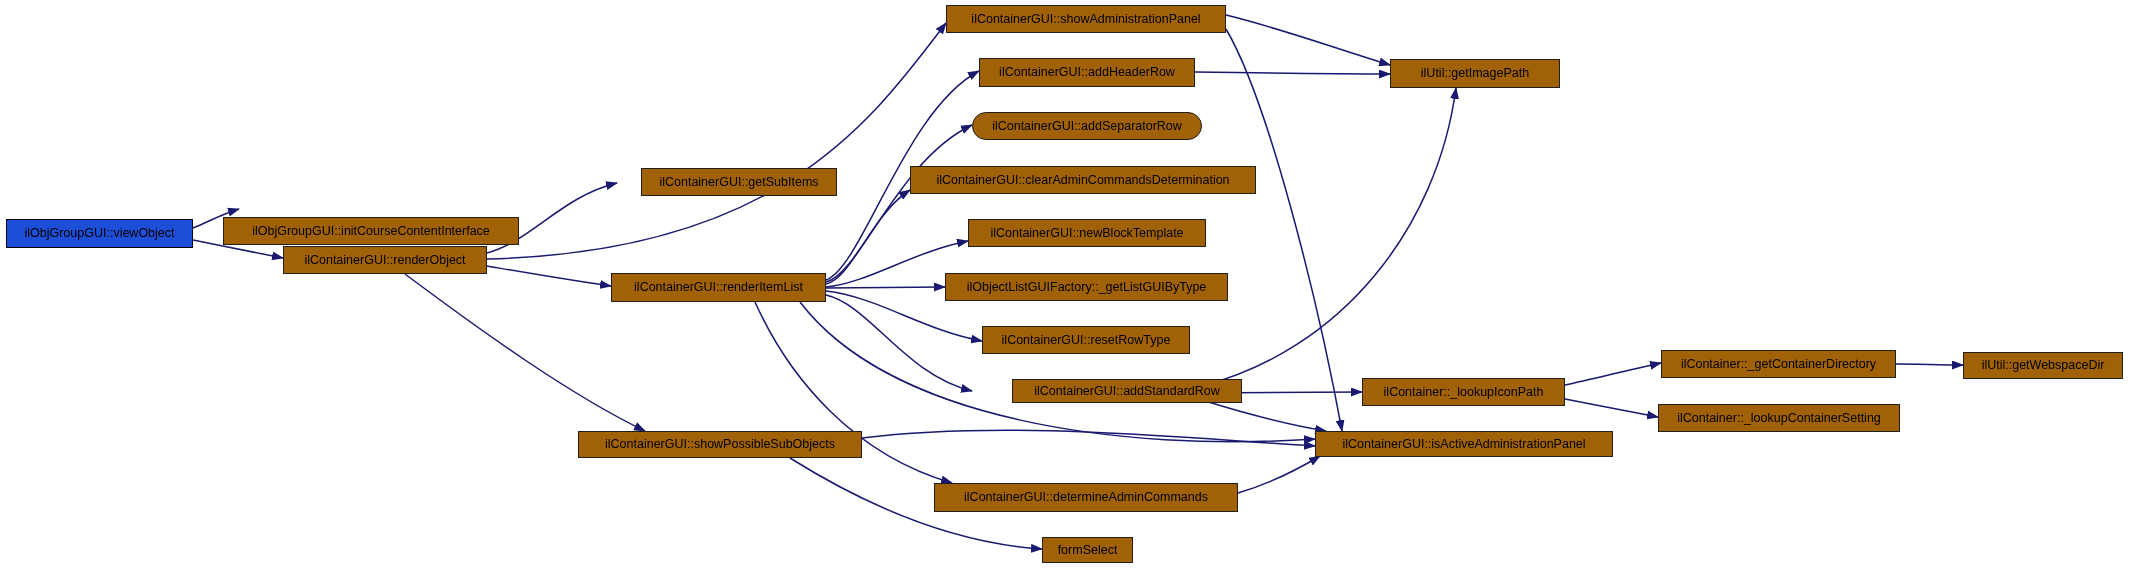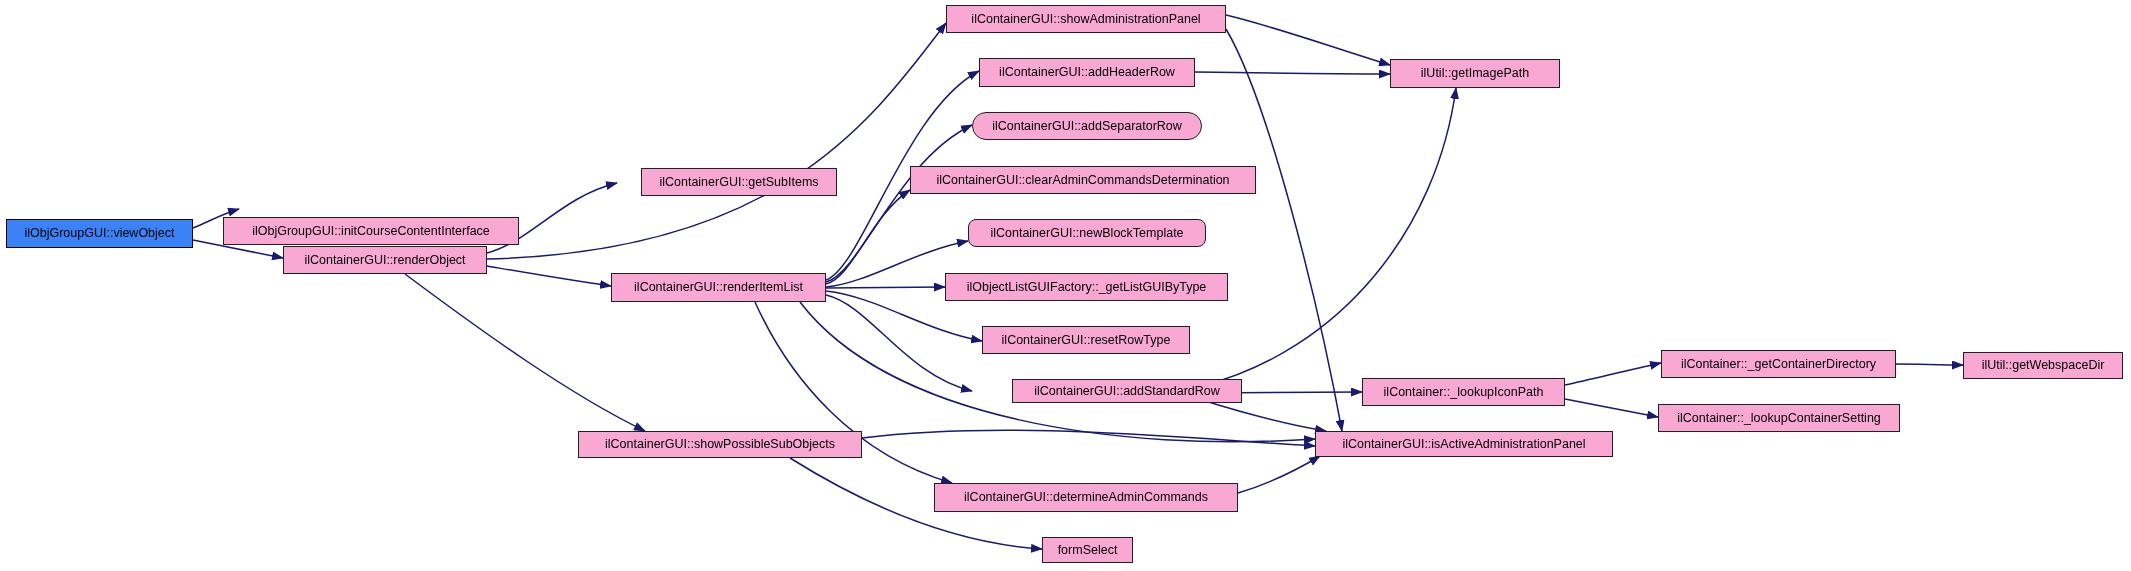--- a/index.html
+++ b/index.html
@@ -8,30 +8,30 @@
     width:2131px;height:571px;
     background:#ffffff;
     font-family:"Liberation Sans","DejaVu Sans",sans-serif;
     overflow:hidden;
   }
   #edges{position:absolute;left:0;top:0;width:2131px;height:571px;}
   .node{
     position:absolute;
     box-sizing:border-box;
     border:1.5px solid #202020;
-    background:#f9a8d4;
+    background:#a16207;
     color:#000000;
     display:flex;align-items:center;justify-content:center;
     font-size:12.5px;
     white-space:nowrap;
     line-height:1;
     cursor:pointer;
   }
   .node.root{
-    background:#3b82f6;
+    background:#1d4ed8;
     border-color:#000000;
     cursor:default;
     text-align:center;
   }
 </style>
 </head>
 <body>
 
 <div id="canvas">
   <svg id="edges" viewBox="0 0 2131 571" xmlns="http://www.w3.org/2000/svg">
@@ -70,21 +70,21 @@
     </svg>
 <div class="node root" style="left: 6px; top: 219px; width: 187px; height: 29px;">ilObjGroupGUI::viewObject</div>
     <div class="node" style="left: 223px; top: 193px; width: 296px; height: 28px; margin-top: 24px;">ilObjGroupGUI::initCourseContentInterface</div>
     <div class="node" style="left: 283px; top: 246px; width: 204px; height: 28px;">ilContainerGUI::renderObject</div>
     <div class="node" style="left: 617px; top: 168px; width: 196px; height: 28px; margin-left: 24px;">ilContainerGUI::getSubItems</div>
     <div class="node" style="left: 611px; top: 273px; width: 215px; height: 29px;">ilContainerGUI::renderItemList</div>
     <div class="node" style="left: 946px; top: 5px; width: 280px; height: 28px;">ilContainerGUI::showAdministrationPanel</div>
     <div class="node" style="left: 979px; top: 58px; width: 216px; height: 29px;">ilContainerGUI::addHeaderRow</div>
     <div class="node" style="left: 972px; top: 112px; width: 230px; height: 28px; border-radius: 14px;">ilContainerGUI::addSeparatorRow</div>
     <div class="node" style="left: 910px; top: 166px; width: 346px; height: 28px;">ilContainerGUI::clearAdminCommandsDetermination</div>
-    <div class="node" style="left: 968px; top: 219px; width: 238px; height: 28px; border-radius: 8px;">ilContainerGUI::newBlockTemplate</div>
+    <div class="node" style="left: 968px; top: 219px; width: 238px; height: 28px;">ilContainerGUI::newBlockTemplate</div>
     <div class="node" style="left: 945px; top: 273px; width: 283px; height: 28px;">ilObjectListGUIFactory::_getListGUIByType</div>
     <div class="node" style="left: 982px; top: 326px; width: 208px; height: 28px;">ilContainerGUI::resetRowType</div>
     <div class="node" style="left: 1012px; top: 379px; width: 230px; height: 24px;">ilContainerGUI::addStandardRow</div>
     <div class="node" style="left: 578px; top: 431px; width: 284px; height: 27px;">ilContainerGUI::showPossibleSubObjects</div>
     <div class="node" style="left: 934px; top: 483px; width: 304px; height: 29px;">ilContainerGUI::determineAdminCommands</div>
     <div class="node" style="left: 1042px; top: 537px; width: 91px; height: 26px;">formSelect</div>
     <div class="node" style="left: 1315px; top: 431px; width: 298px; height: 26px;">ilContainerGUI::isActiveAdministrationPanel</div>
     <div class="node" style="left: 1390px; top: 59px; width: 170px; height: 29px;">ilUtil::getImagePath</div>
     <div class="node" style="left: 1362px; top: 378px; width: 203px; height: 28px;">ilContainer::_lookupIconPath</div>
     <div class="node" style="left: 1661px; top: 350px; width: 235px; height: 28px;">ilContainer::_getContainerDirectory</div>

